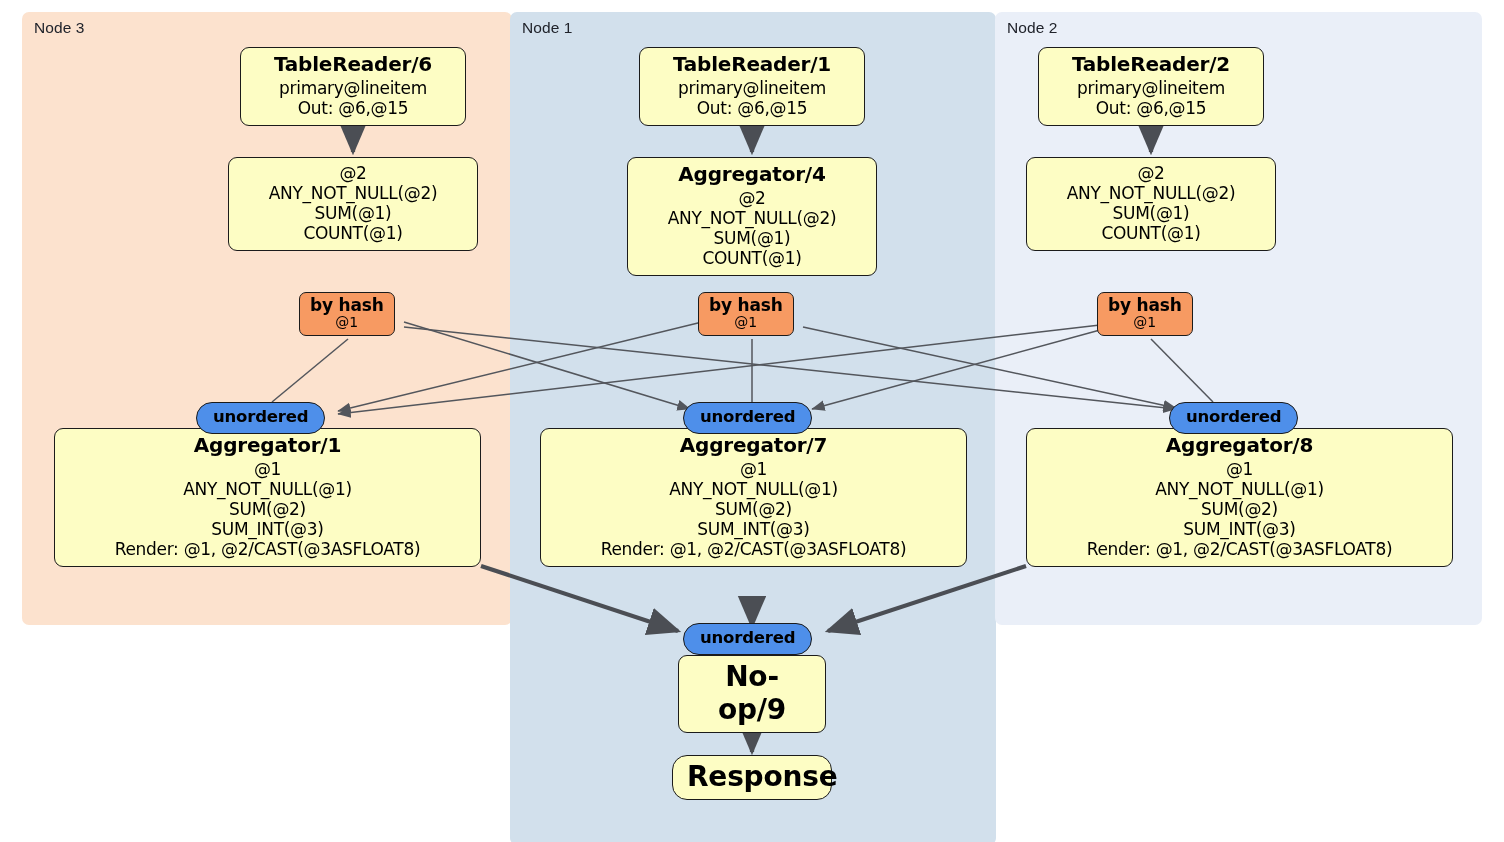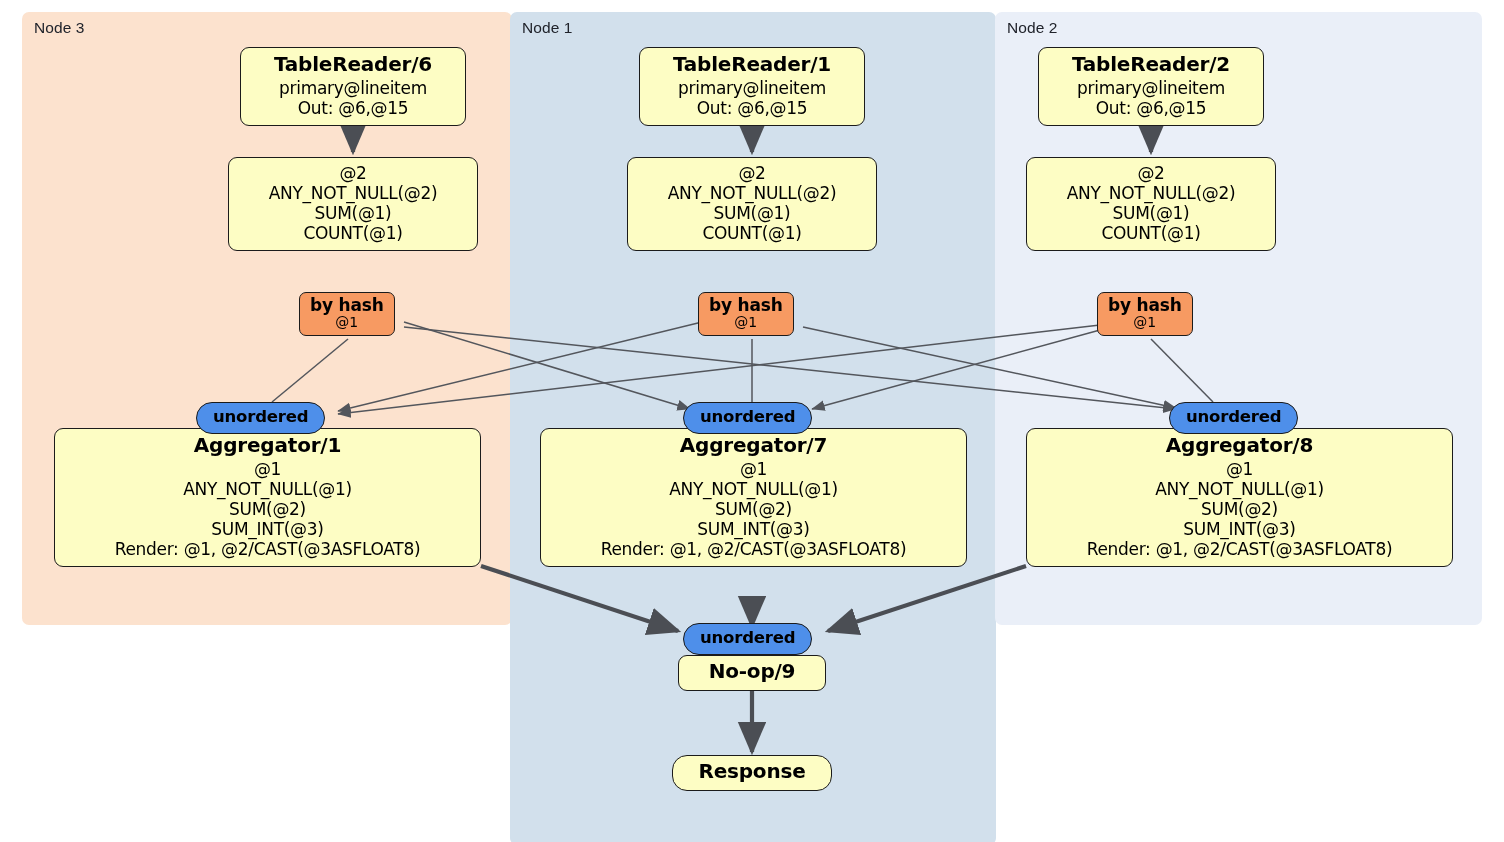--- a/index.html
+++ b/index.html
@@ -79,21 +79,21 @@
   .op-line {
     display: block;
     font-size: 17px;
     letter-spacing: -0.3px;
     white-space: nowrap;
   }
   .op-box.compact {
     padding: 4px 14px 6px 14px;
   }
   .op-box.compact .op-title {
-    font-size: 20px;
+    font-size: 28px;
     margin-bottom: 0;
   }
 
   
   .pill {
     position: absolute;
     box-sizing: border-box;
     border: 1.6px solid #1b1b1b;
     text-align: center;
     font-family: "DejaVu Sans", sans-serif;
@@ -219,20 +219,21 @@
     <span class="op-line">Render: @1, @2/CAST(@3ASFLOAT8)</span>
   </div>
 
   <div class="op-box" style="left:639px; top:47px; width:226px;">
     <span class="op-title">TableReader/1</span>
     <span class="op-line">primary@lineitem</span>
     <span class="op-line">Out: @6,@15</span>
   </div>
 
   <div class="op-box" style="left:627px; top:157px; width:250px;">
+    <span class="op-title">Aggregator/4</span>
     <span class="op-line">@2</span>
     <span class="op-line">ANY_NOT_NULL(@2)</span>
     <span class="op-line">SUM(@1)</span>
     <span class="op-line">COUNT(@1)</span>
   </div>
 
   <div class="pill pill-hash" style="left:698px; top:292px;">
     <span class="pill-title">by hash</span>
     <span class="pill-sub">@1</span>
   </div>

